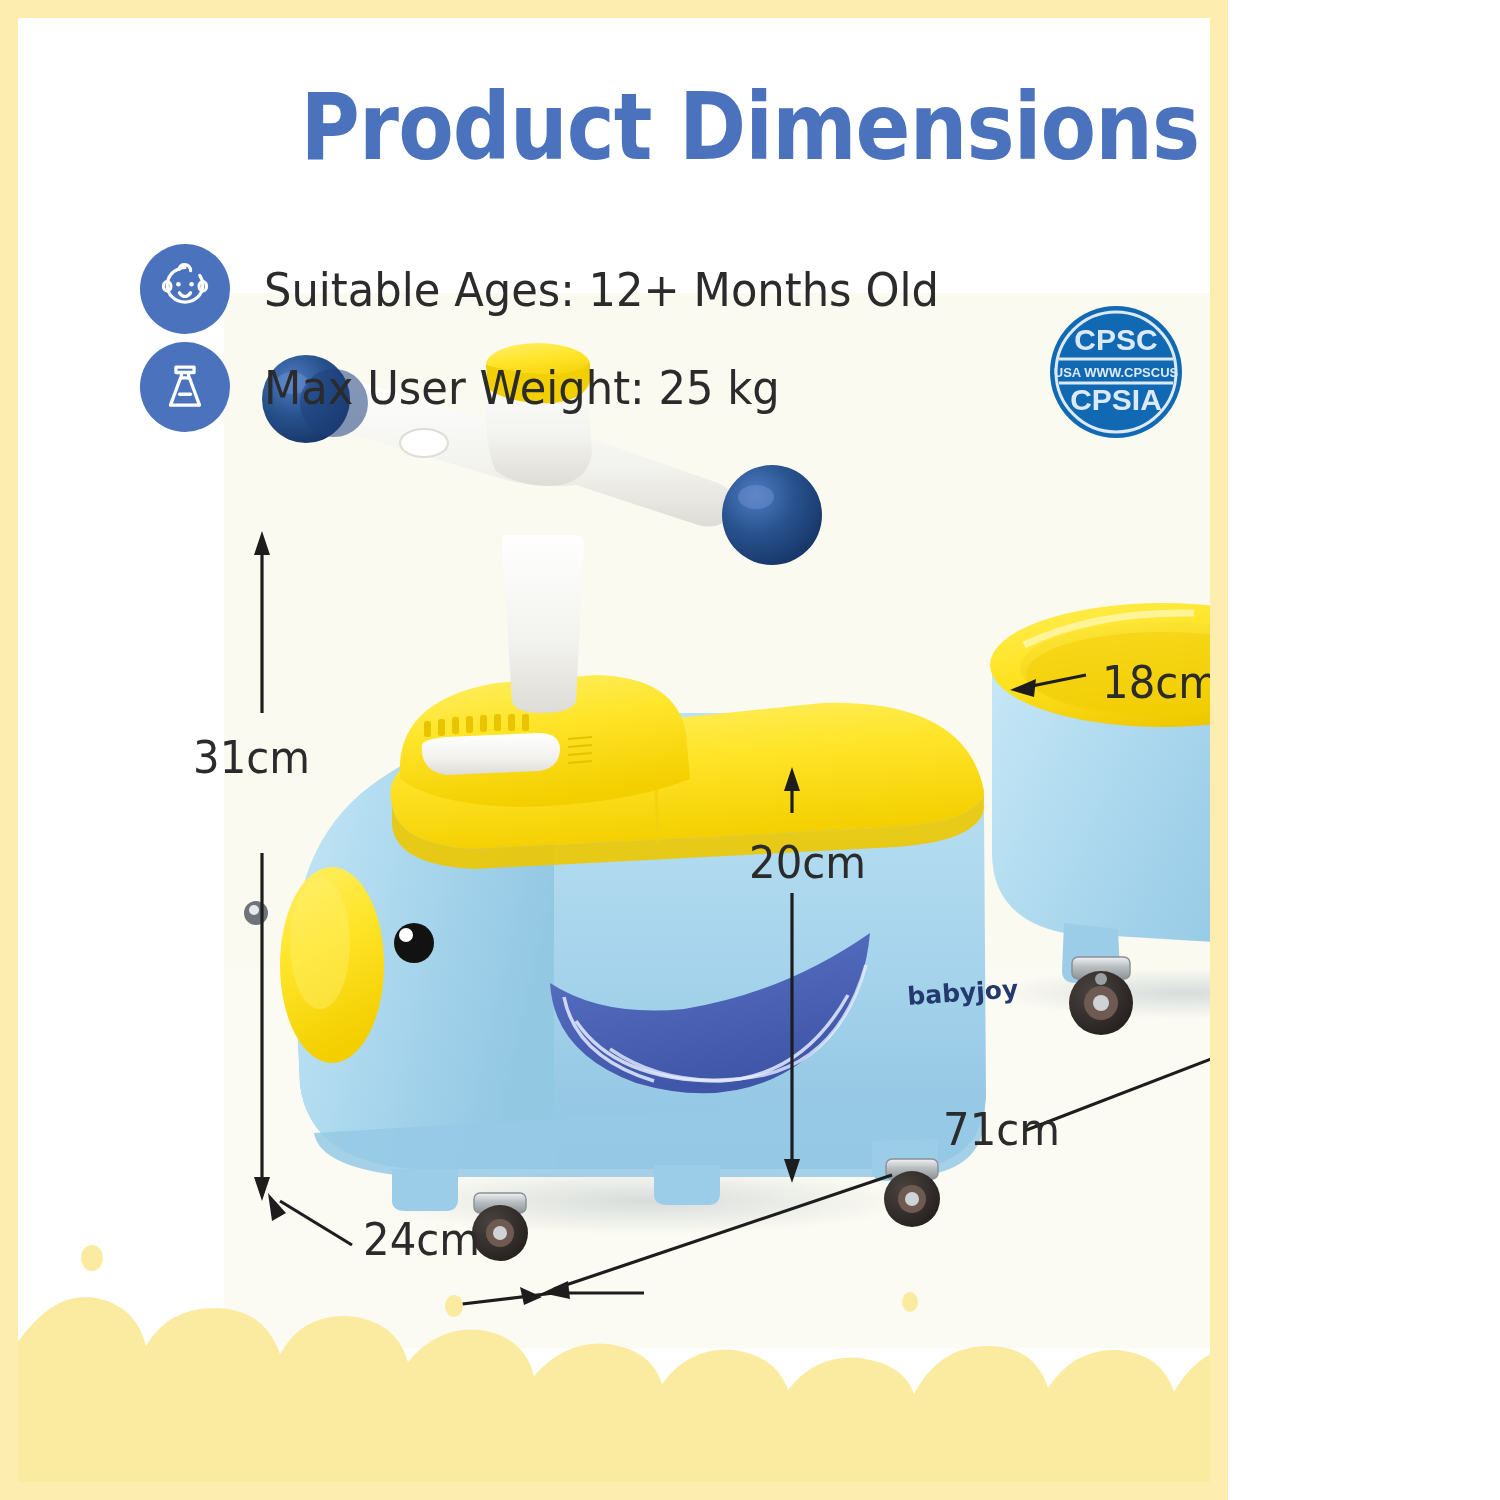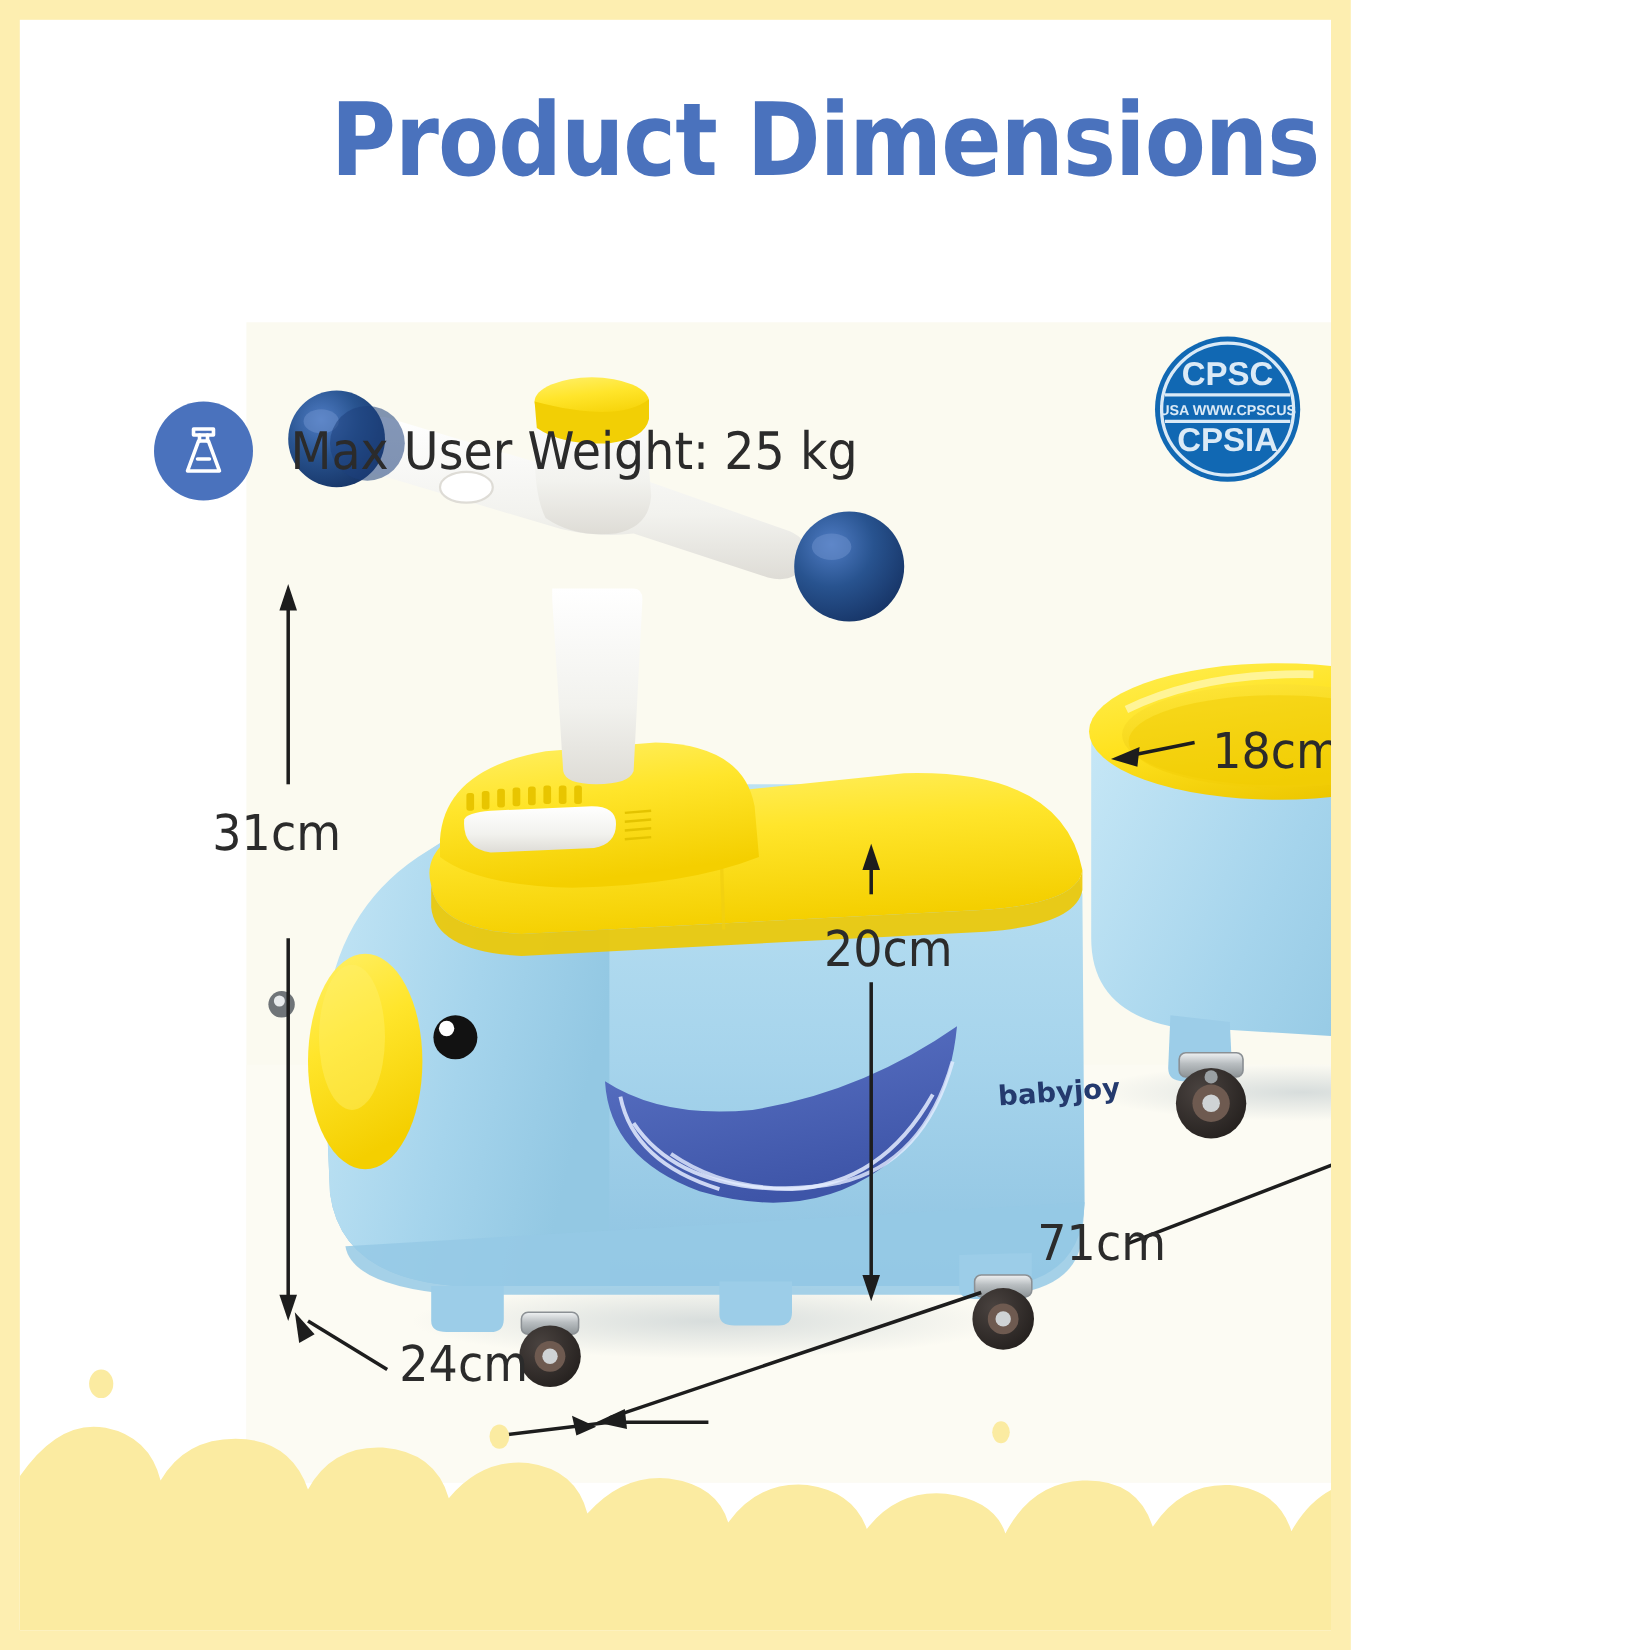--- a/index.html
+++ b/index.html
@@ -63,21 +63,21 @@
   }
 
   
   .spec-row {
     position: absolute;
     display: flex;
     align-items: center;
     z-index: 6;
   }
   #spec-row-0 { left: 122px; top: 226px; }
-  #spec-row-1 { left: 122px; top: 347px; }
+  #spec-row-1 { left: 122px; top: 324px; }
 
   .spec-icon {
     width: 90px;
     height: 90px;
     border-radius: 50%;
     background: #4a72bd;
     flex: 0 0 auto;
     display: flex;
     align-items: center;
     justify-content: center;
@@ -146,20 +146,37 @@
 </head>
 <body>
 
 <div id="page">
 
   <div class="photo-bg"></div>
   <div class="photo-bg-2"></div>
 
   <div class="title">Product Dimensions</div>
 
+  <div class="spec-row" id="spec-row-0">
+    <div class="spec-icon">
+      <svg width="60" height="60" viewBox="0 0 64 64" aria-hidden="true">
+        <g fill="none" stroke="#ffffff" stroke-width="3.4" stroke-linecap="round" stroke-linejoin="round">
+          <path d="M32 9c-4 0-7 2-7 2"></path>
+          <path d="M25 11c-7 2-12 9-12 17 0 10 8.5 18 19 18s19-8 19-18c0-4-1.2-7.6-3.3-10.6"></path>
+          <path d="M38 12.5c0-3.6-2.8-6.5-6.3-6.5-3 0-5.5 2-6.1 4.8"></path>
+          <ellipse cx="13" cy="29" rx="4" ry="5"></ellipse>
+          <ellipse cx="51" cy="29" rx="4" ry="5"></ellipse>
+          <circle cx="25" cy="27" r="2.4" fill="#ffffff" stroke="none"></circle>
+          <circle cx="39" cy="27" r="2.4" fill="#ffffff" stroke="none"></circle>
+          <path d="M26 36c1.8 2.6 4 4 6 4s4.2-1.4 6-4"></path>
+        </g>
+      </svg>
+    </div>
+    <div class="spec-label">Suitable Ages: 12+ Months Old</div>
+  </div>
 
   <div class="spec-row" id="spec-row-1">
     <div class="spec-icon">
       <svg width="58" height="58" viewBox="0 0 64 64" aria-hidden="true">
         <g fill="none" stroke="#ffffff" stroke-width="3.6" stroke-linecap="round" stroke-linejoin="round">
           <path d="M22 10h20v6H22z"></path>
           <path d="M28 16v6"></path>
           <path d="M36 16v6"></path>
           <path d="M27 22h10l11 30H16z"></path>
           <path d="M26 40h12"></path>

